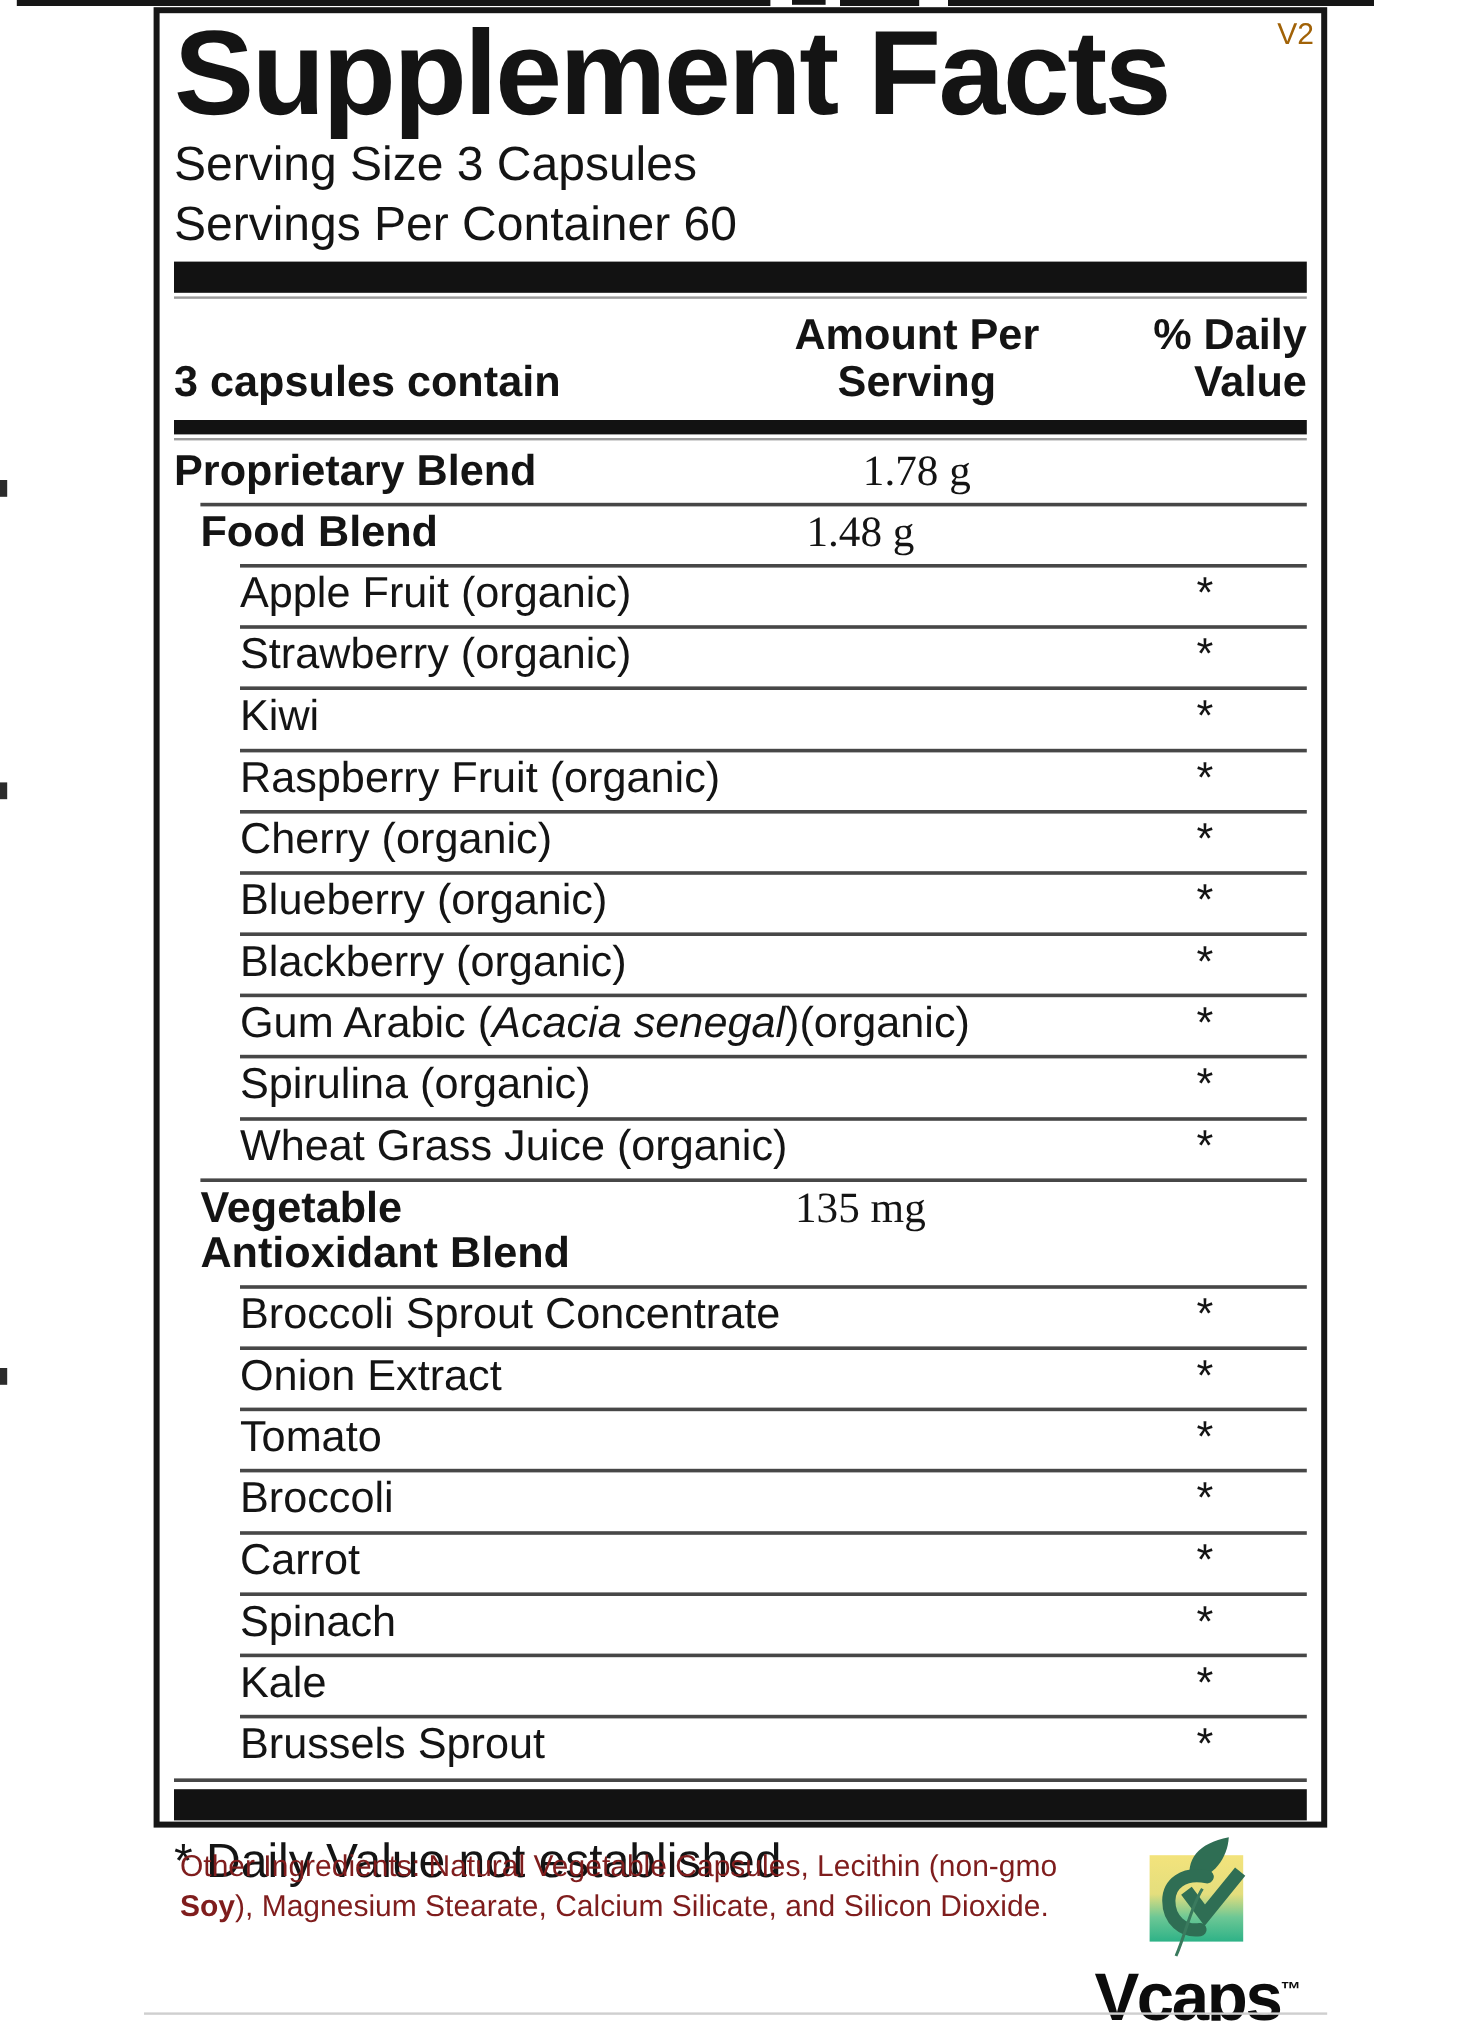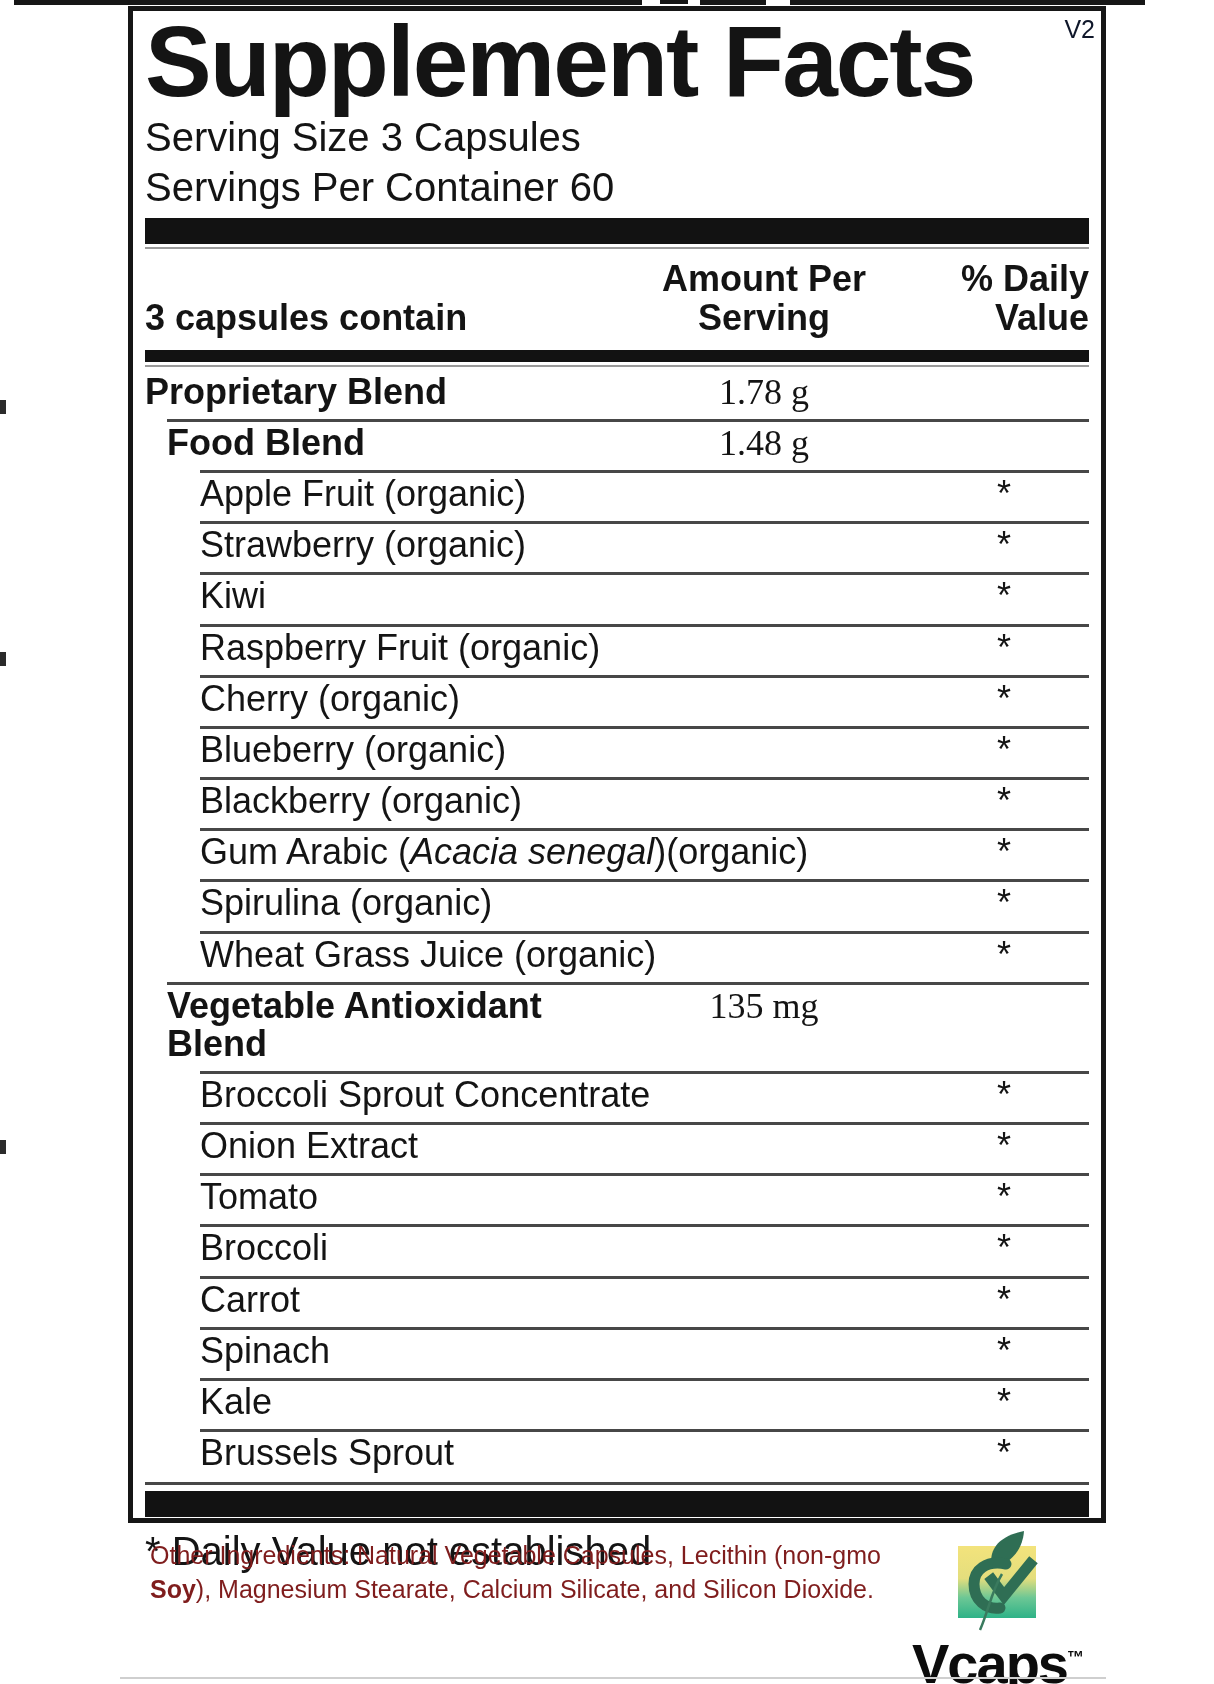--- a/index.html
+++ b/index.html
@@ -17,21 +17,21 @@
 
   
   .panel {
     position: absolute; left: 128px; top: 6px;
     width: 978px; height: 1517px;
     border: 5px solid #161616;
     box-sizing: border-box;
     background: #ffffff;
     padding: 0 12px;
   }
-  .version { position: absolute; top: 4px; right: 6px; font-size: 25px; color: #0f172a; }
+  .version { position: absolute; top: 4px; right: 6px; font-size: 25px; color: #a16207; }
 
   .title {
     font-size: 100px; font-weight: bold; letter-spacing: -2px;
     line-height: 1.0; margin-top: 0; white-space: nowrap;
   }
   .serving { margin-top: 4px; font-size: 40px; line-height: 1.12; }
   .serving div { margin-bottom: 5px; }
 
   .bar-thick { height: 26px; background: #121212; }
   .bar-mid   { height: 12px; background: #121212; }
@@ -51,21 +51,21 @@
 
   .rows { border-bottom: 3px solid #474747; padding-bottom: 2px; margin-top: 4px; }
   .row {
     display: flex; align-items: flex-start;
     font-size: 36px; line-height: 1.06;
     padding: 2px 0 8px;
     border-top: 3px solid #474747;
   }
   .rows .row:first-child { border-top: none; }
   .row.lvl0 { margin-left: 0; }
-  .row.lvl1 { margin-left: 22px; }
+  .row.lvl1 { margin-left: 22px; gap: 47px; }
   .row.lvl2 { margin-left: 55px; }
   .row .name { flex: 1; }
   .row.bold-name .name { font-weight: bold; }
   .row .amt { width: 310px; text-align: center; font-weight: normal; font-family: Liberation Serif, serif; }
   .row .dv  { width: 170px; text-align: center; }
   .row .it  { font-style: italic; }
 
   .footnote { font-size: 40px; padding: 12px 0 6px; }
 
   

